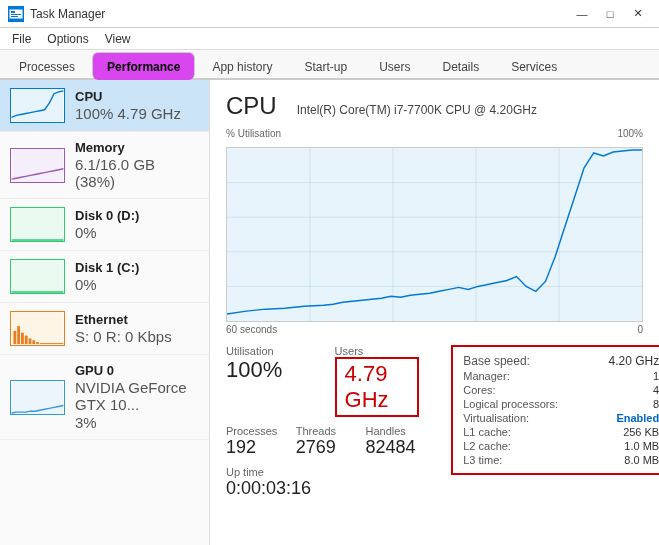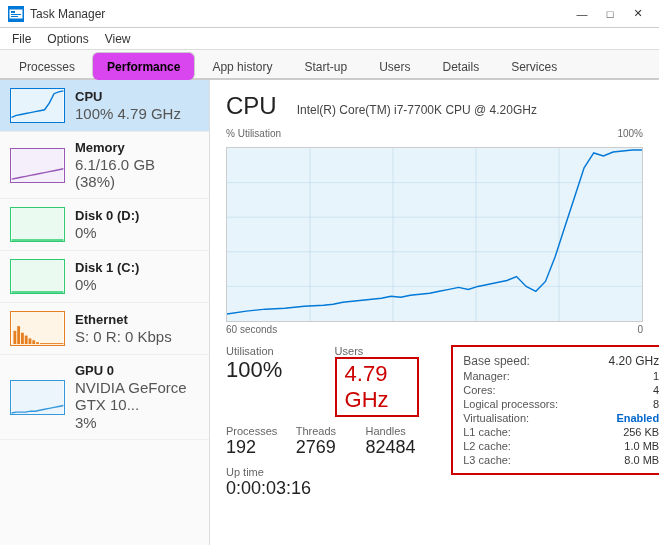--- a/index.html
+++ b/index.html
@@ -536,21 +536,21 @@
         </div>
         <div class="right-panel-row">
           <span class="label">L1 cache:</span>
           <span class="value">256 KB</span>
         </div>
         <div class="right-panel-row">
           <span class="label">L2 cache:</span>
           <span class="value">1.0 MB</span>
         </div>
         <div class="right-panel-row">
-          <span class="label">L3 cache:</span>
+          <span class="label">L3 time:</span>
           <span class="value">8.0 MB</span>
         </div>
       </div>
 
     </div>
 
   </div>
 </div>
 
 </body></html>

